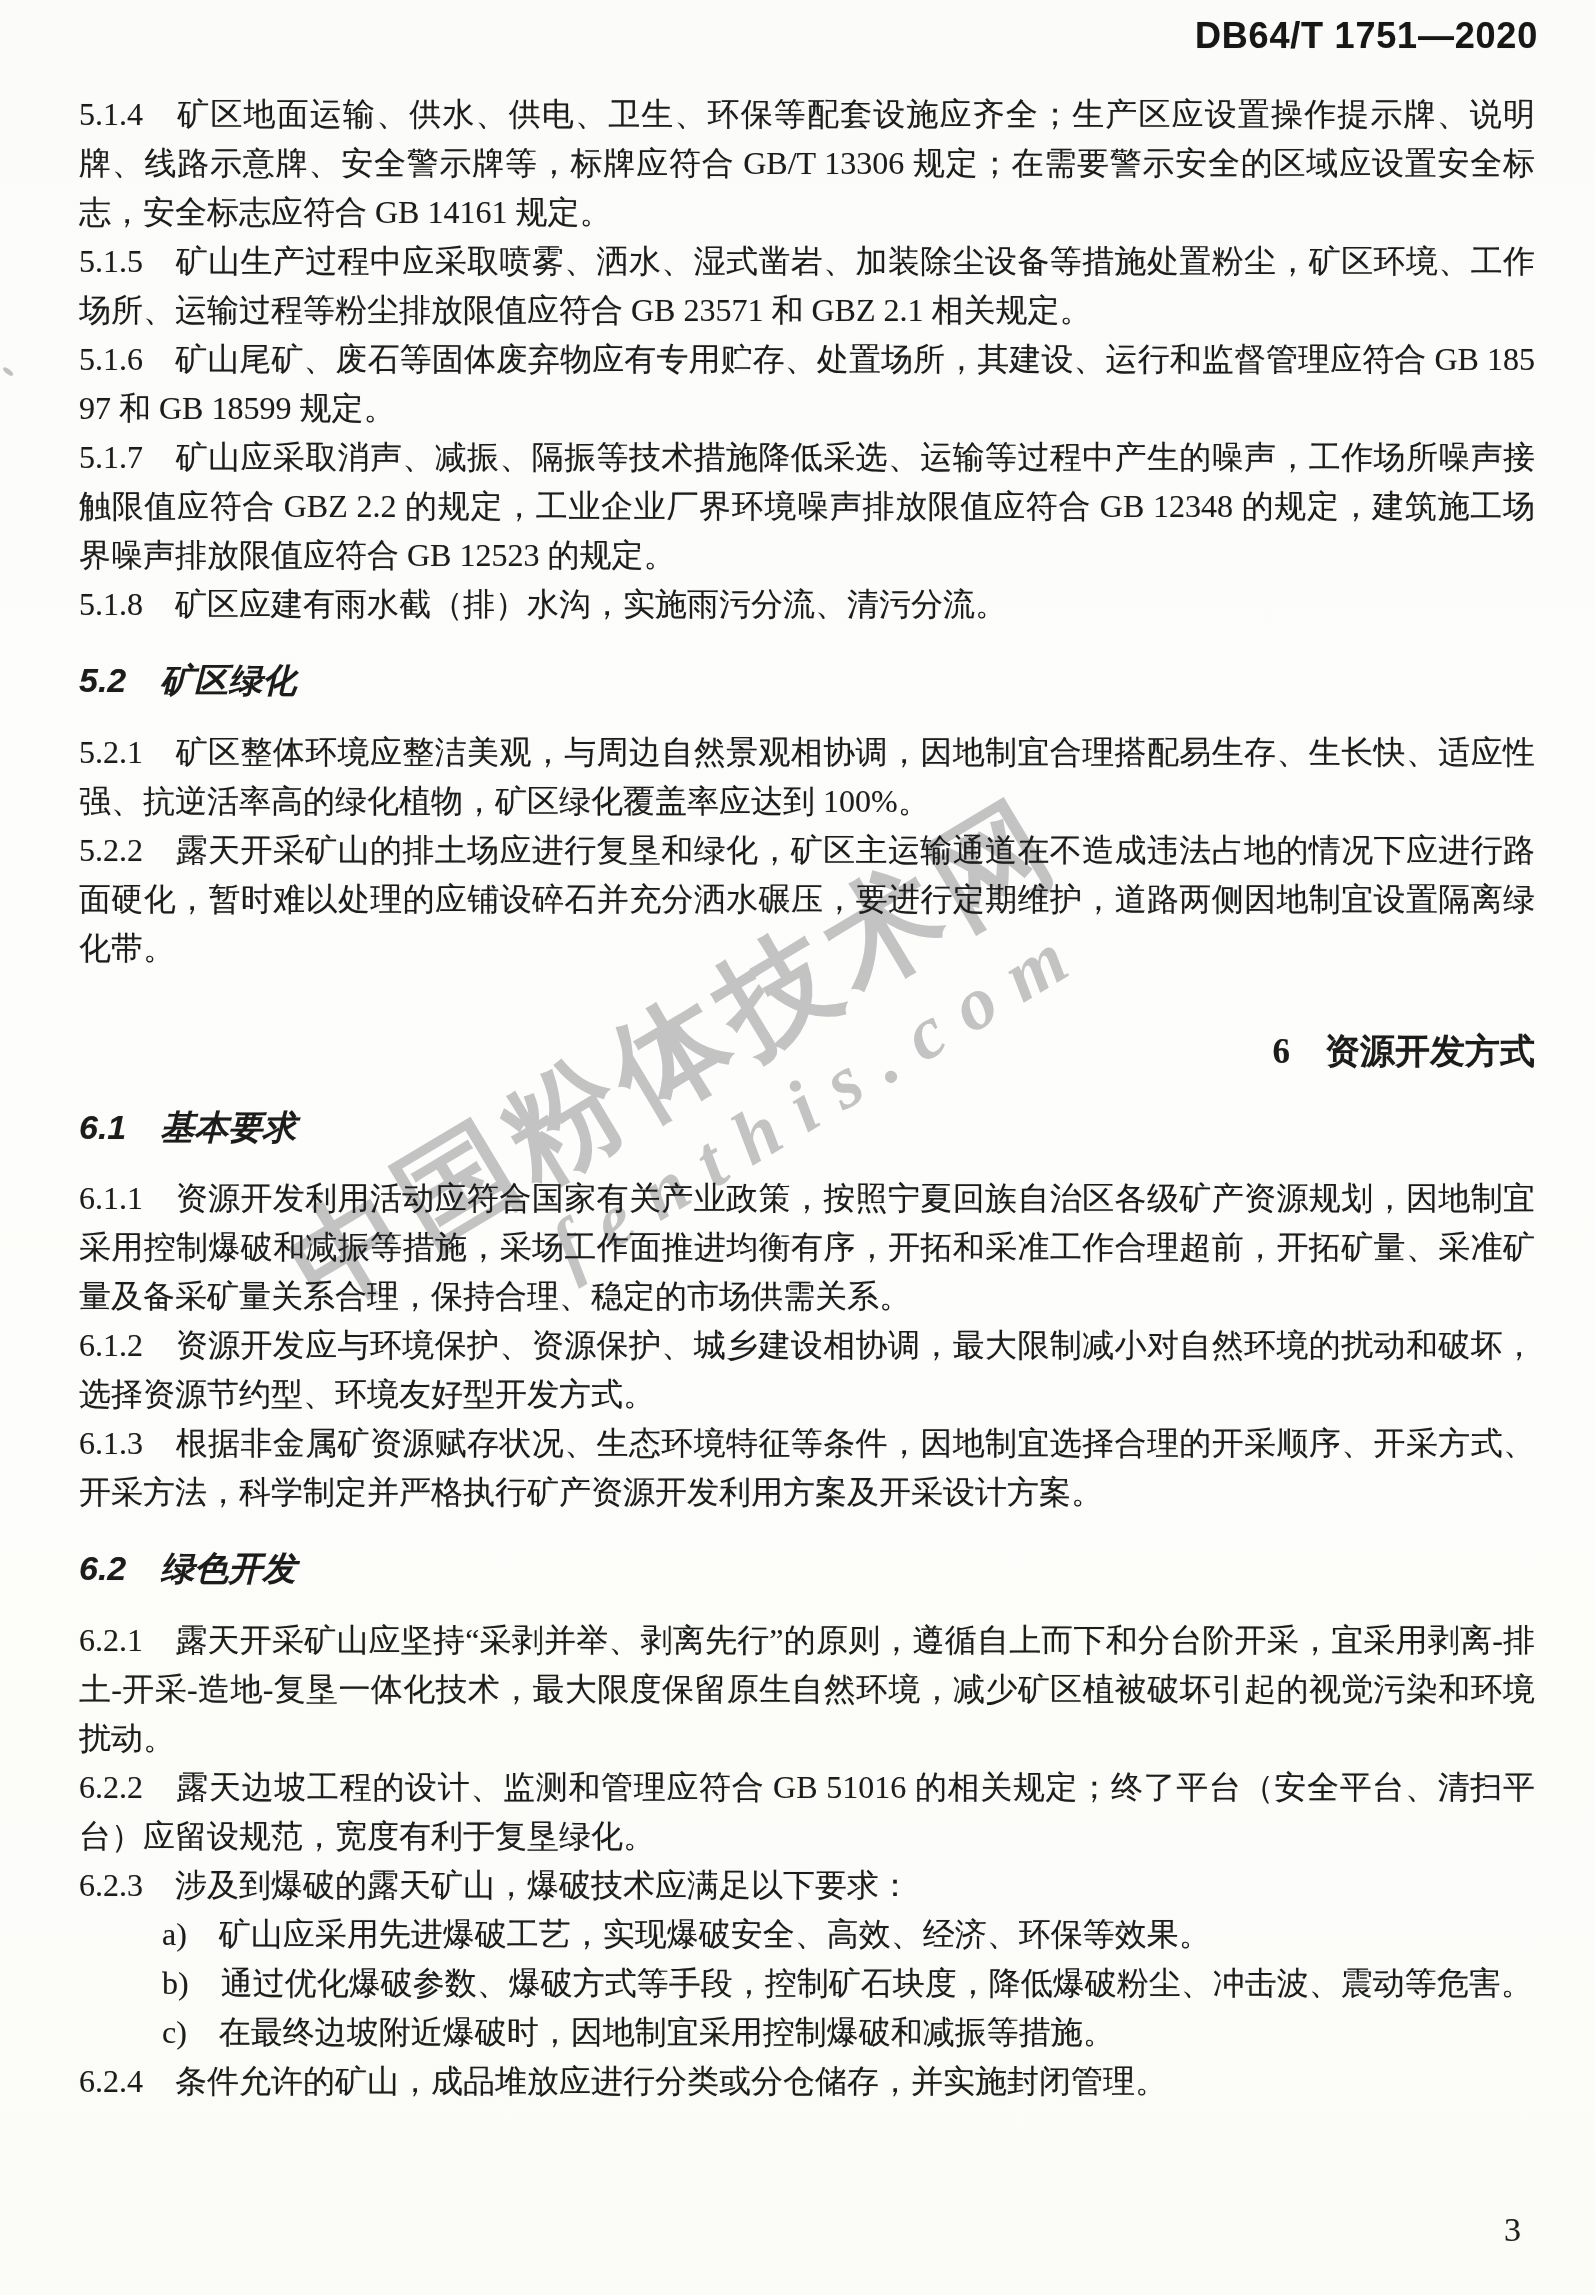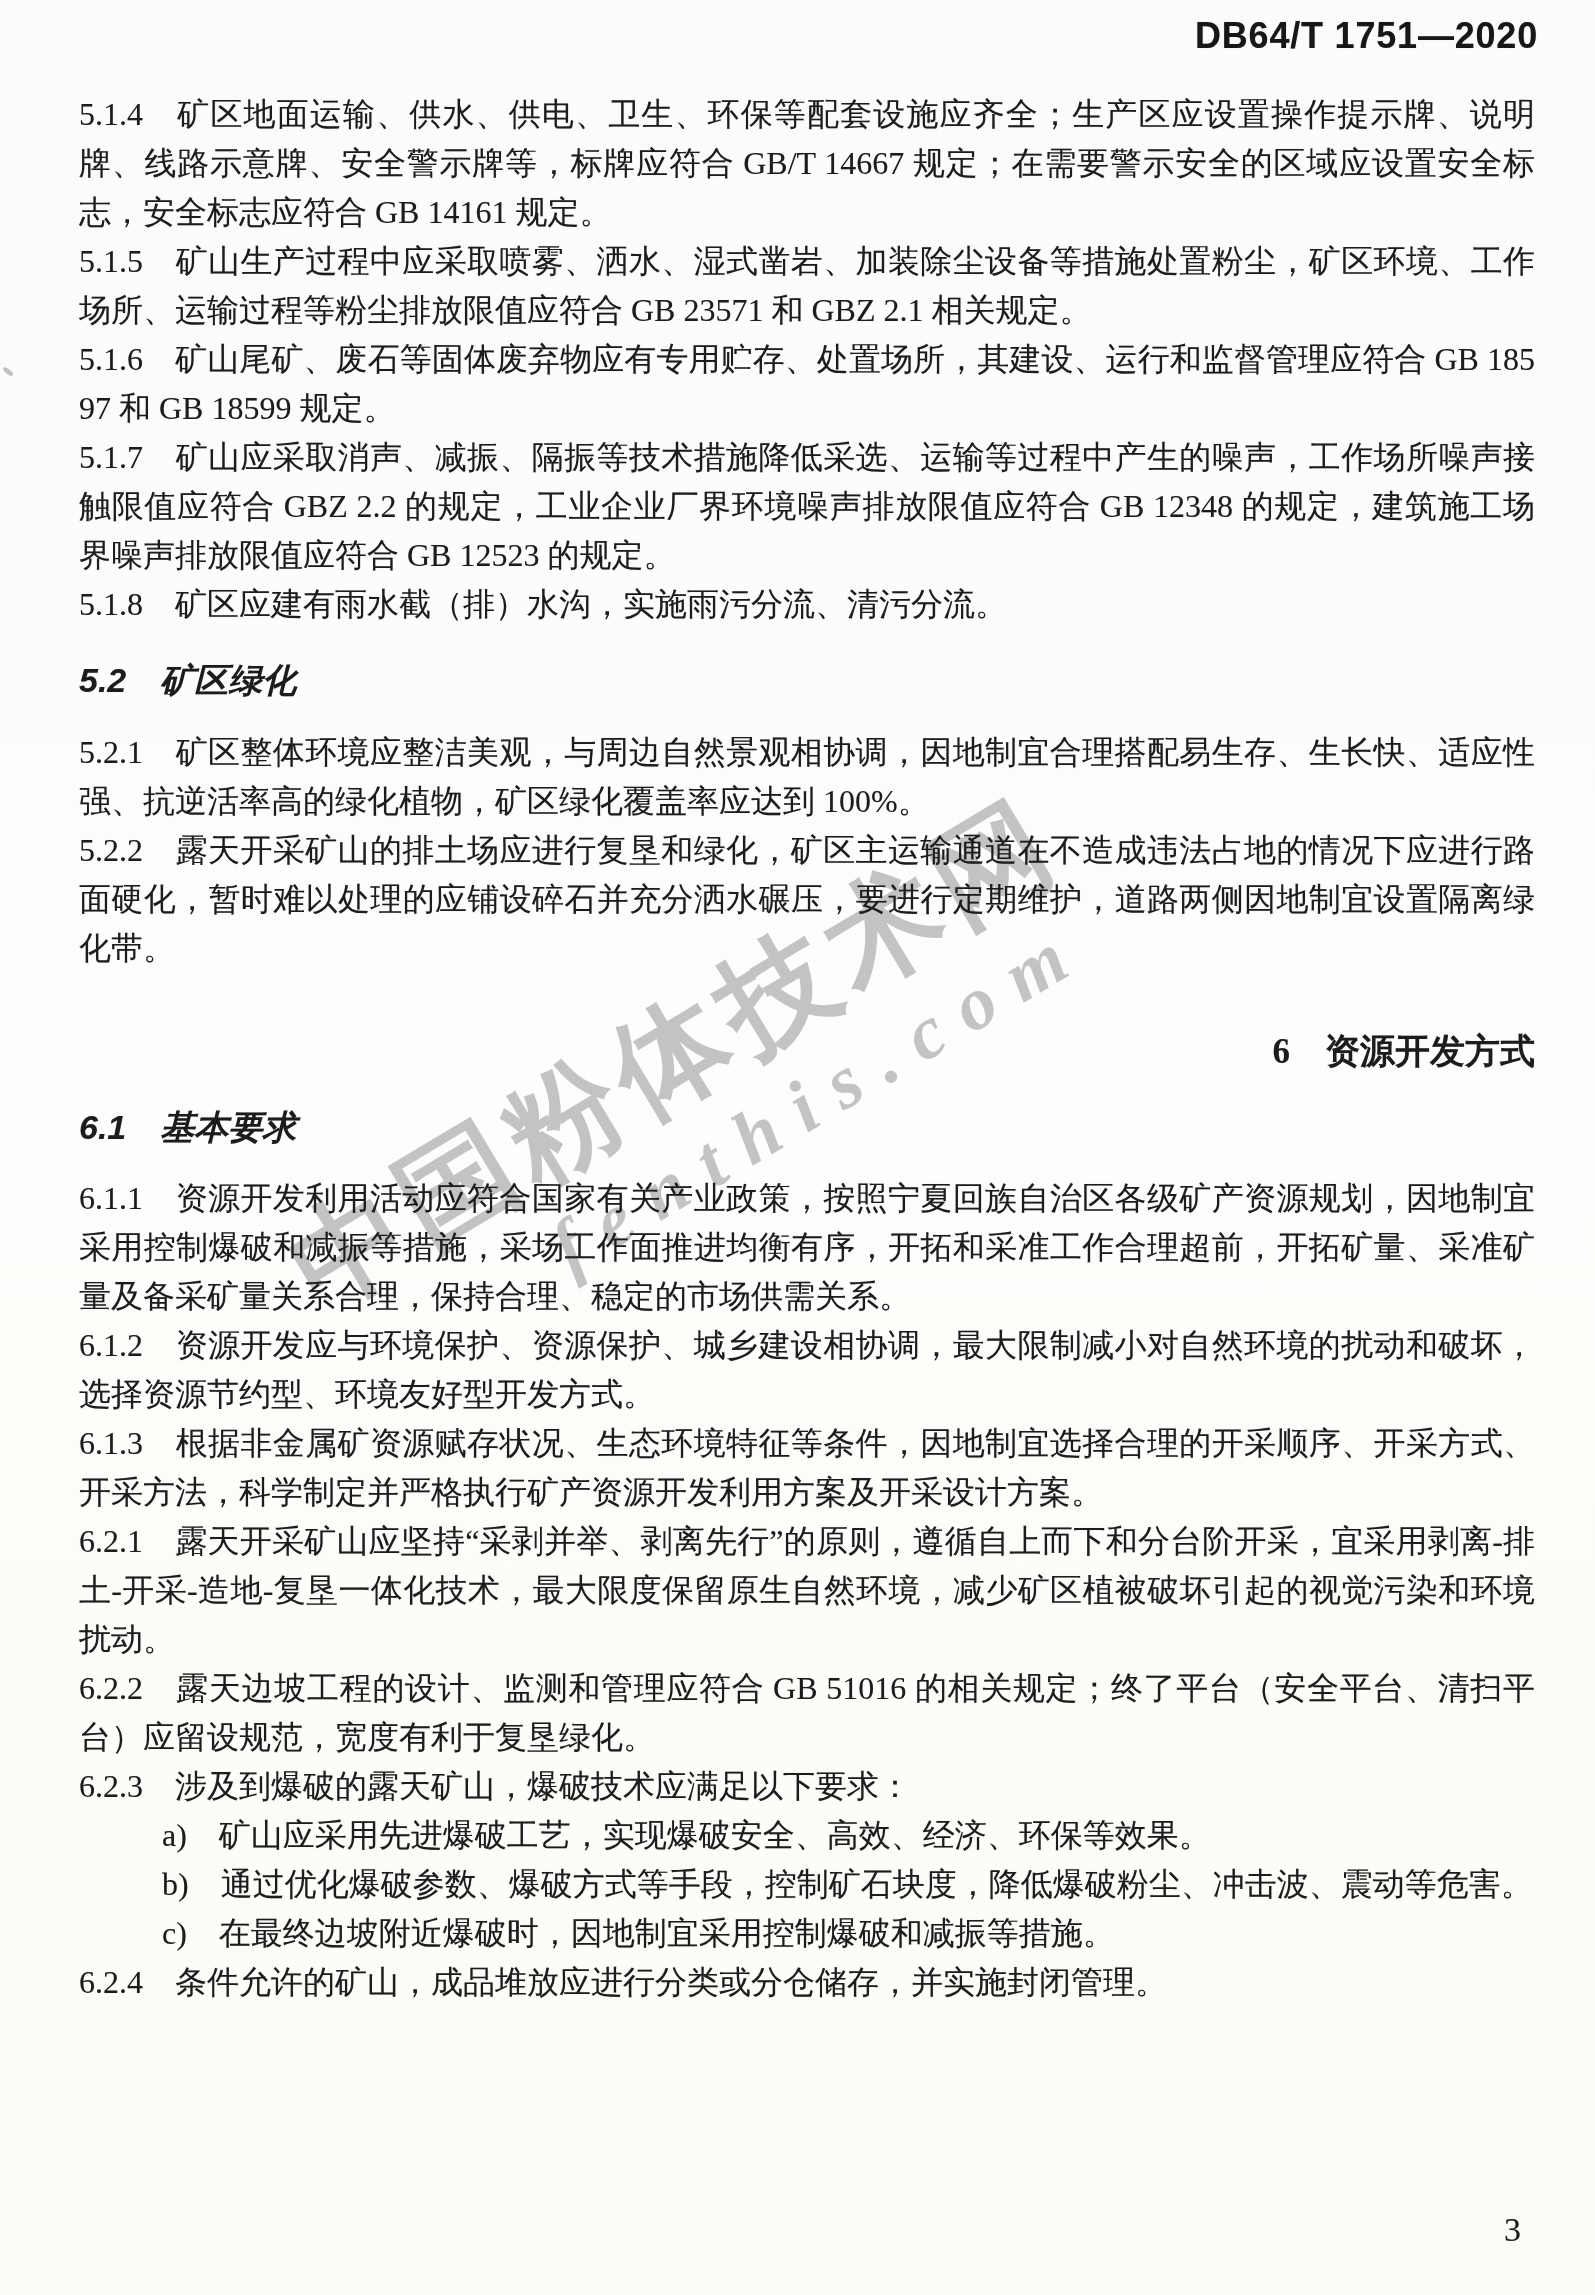--- a/index.html
+++ b/index.html
@@ -66,33 +66,34 @@
 <div class="sheet"></div>
 
 <div class="doc-header">DB64/T 1751—2020</div>
 
 <div class="watermark" style="color: rgb(195, 195, 195);">
   <div class="wm-cn">中国粉体技术网</div>
   <div class="wm-en">fenthis.com</div>
 </div>
 
 <div class="content">
-    <p class="para">5.1.4　矿区地面运输、供水、供电、卫生、环保等配套设施应齐全；生产区应设置操作提示牌、说明牌、线路示意牌、安全警示牌等，标牌应符合 GB/T 14667 规定；在需要警示安全的区域应设置安全标志，安全标志应符合 GB 14161 规定。</p>
+    <p class="para">5.1.4　矿区地面运输、供水、供电、卫生、环保等配套设施应齐全；生产区应设置操作提示牌、说明牌、线路示意牌、安全警示牌等，标牌应符合 GB/T 13306 规定；在需要警示安全的区域应设置安全标志，安全标志应符合 GB 14161 规定。</p>
     <p class="para">5.1.5　矿山生产过程中应采取喷雾、洒水、湿式凿岩、加装除尘设备等措施处置粉尘，矿区环境、工作场所、运输过程等粉尘排放限值应符合 GB 23571 和 GBZ 2.1 相关规定。</p>
     <p class="para">5.1.6　矿山尾矿、废石等固体废弃物应有专用贮存、处置场所，其建设、运行和监督管理应符合 GB 18597 和 GB 18599 规定。</p>
     <p class="para">5.1.7　矿山应采取消声、减振、隔振等技术措施降低采选、运输等过程中产生的噪声，工作场所噪声接触限值应符合 GBZ 2.2 的规定，工业企业厂界环境噪声排放限值应符合 GB 12348 的规定，建筑施工场界噪声排放限值应符合 GB 12523 的规定。</p>
     <p class="para">5.1.8　矿区应建有雨水截（排）水沟，实施雨污分流、清污分流。</p>
     <p class="h2">5.2　矿区绿化</p>
     <p class="para">5.2.1　矿区整体环境应整洁美观，与周边自然景观相协调，因地制宜合理搭配易生存、生长快、适应性强、抗逆活率高的绿化植物，矿区绿化覆盖率应达到 100%。</p>
     <p class="para">5.2.2　露天开采矿山的排土场应进行复垦和绿化，矿区主运输通道在不造成违法占地的情况下应进行路面硬化，暂时难以处理的应铺设碎石并充分洒水碾压，要进行定期维护，道路两侧因地制宜设置隔离绿化带。</p>
     <p class="h1">6　资源开发方式</p>
     <p class="h2">6.1　基本要求</p>
     <p class="para">6.1.1　资源开发利用活动应符合国家有关产业政策，按照宁夏回族自治区各级矿产资源规划，因地制宜采用控制爆破和减振等措施，采场工作面推进均衡有序，开拓和采准工作合理超前，开拓矿量、采准矿量及备采矿量关系合理，保持合理、稳定的市场供需关系。</p>
     <p class="para">6.1.2　资源开发应与环境保护、资源保护、城乡建设相协调，最大限制减小对自然环境的扰动和破坏，选择资源节约型、环境友好型开发方式。</p>
     <p class="para">6.1.3　根据非金属矿资源赋存状况、生态环境特征等条件，因地制宜选择合理的开采顺序、开采方式、开采方法，科学制定并严格执行矿产资源开发利用方案及开采设计方案。</p>
+    <p class="h2">6.2　绿色开发</p>
     <p class="para">6.2.1　露天开采矿山应坚持“采剥并举、剥离先行”的原则，遵循自上而下和分台阶开采，宜采用剥离-排土-开采-造地-复垦一体化技术，最大限度保留原生自然环境，减少矿区植被破坏引起的视觉污染和环境扰动。</p>
     <p class="para">6.2.2　露天边坡工程的设计、监测和管理应符合 GB 51016 的相关规定；终了平台（安全平台、清扫平台）应留设规范，宽度有利于复垦绿化。</p>
     <p class="para">6.2.3　涉及到爆破的露天矿山，爆破技术应满足以下要求：</p>
     <p class="li">a)　矿山应采用先进爆破工艺，实现爆破安全、高效、经济、环保等效果。</p>
     <p class="li">b)　通过优化爆破参数、爆破方式等手段，控制矿石块度，降低爆破粉尘、冲击波、震动等危害。</p>
     <p class="li">c)　在最终边坡附近爆破时，因地制宜采用控制爆破和减振等措施。</p>
     <p class="para">6.2.4　条件允许的矿山，成品堆放应进行分类或分仓储存，并实施封闭管理。</p>
   </div>
 
 <div class="speck"></div>

